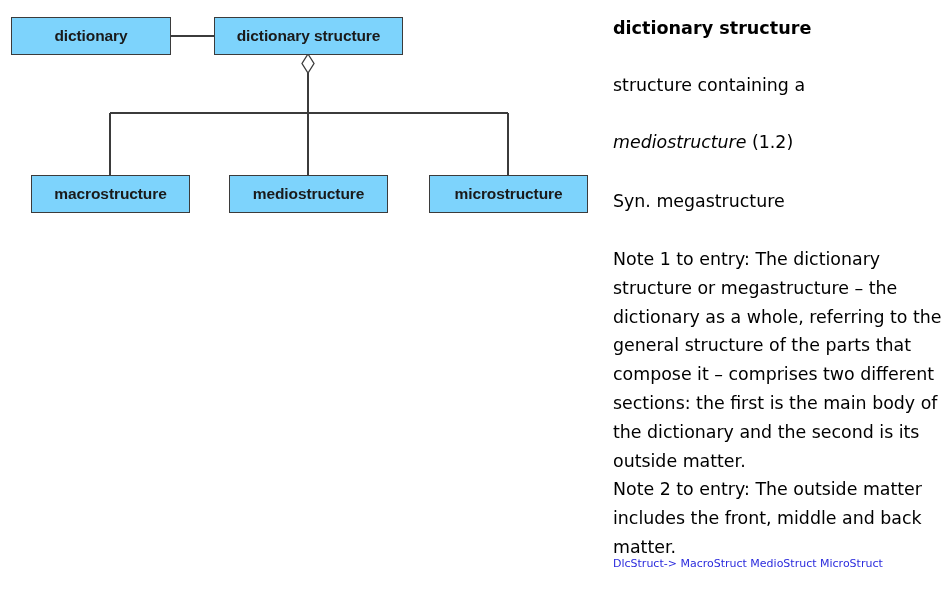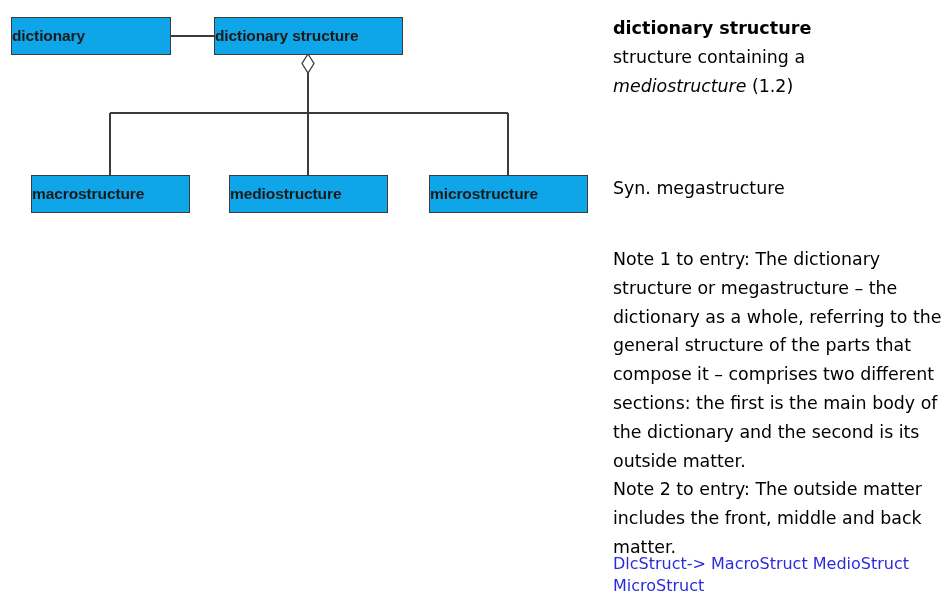--- a/index.html
+++ b/index.html
@@ -26,24 +26,24 @@
   }
   #diagram-svg {
     position: absolute;
     left: 0;
     top: 0;
   }
   .uml-box {
     position: absolute;
     box-sizing: border-box;
     border: 1.5px solid #3b3b3b;
-    background: #0ea5e9;
+    background: #7dd3fc;
     display: flex;
     align-items: center;
-    justify-content: flex-start;
+    justify-content: center;
   }
   .uml-box-label {
     font-family: "Liberation Sans", sans-serif;
     font-weight: bold;
     font-size: 15.5px;
     color: #1a1a1a;
     letter-spacing: -0.1px;
     white-space: nowrap;
   }
 
@@ -73,42 +73,42 @@
     font-size: 17.6px;
     line-height: 28.8px;
     white-space: nowrap;
   }
   #entry-definition {
     position: absolute;
     left: 0;
     top: 43px;
     width: 333px;
   }
-  .def-line { display: block; white-space: nowrap; }
+  .def-line { display: block; white-space: nowrap; margin-top: 28px; }
   .xref { font-style: italic; }
   #entry-synonym {
     position: absolute;
     left: 0;
-    top: 174px;
+    top: 187px;
     white-space: nowrap;
   }
   #entry-notes {
     position: absolute;
     left: 0;
     top: 245px;
     width: 336px;
   }
   .note-block { display: block; }
   #entry-link {
     position: absolute;
     left: 0;
     top: 553px;
     width: 300px;
     color: #2b2bdd;
-    font-size: 16px;
+    font-size: 11px;
     line-height: 22px;
   }
 </style>
 </head>
 <body>
 
 <div id="diagram-panel">
 
   <svg id="diagram-svg" width="605" height="610">
 

